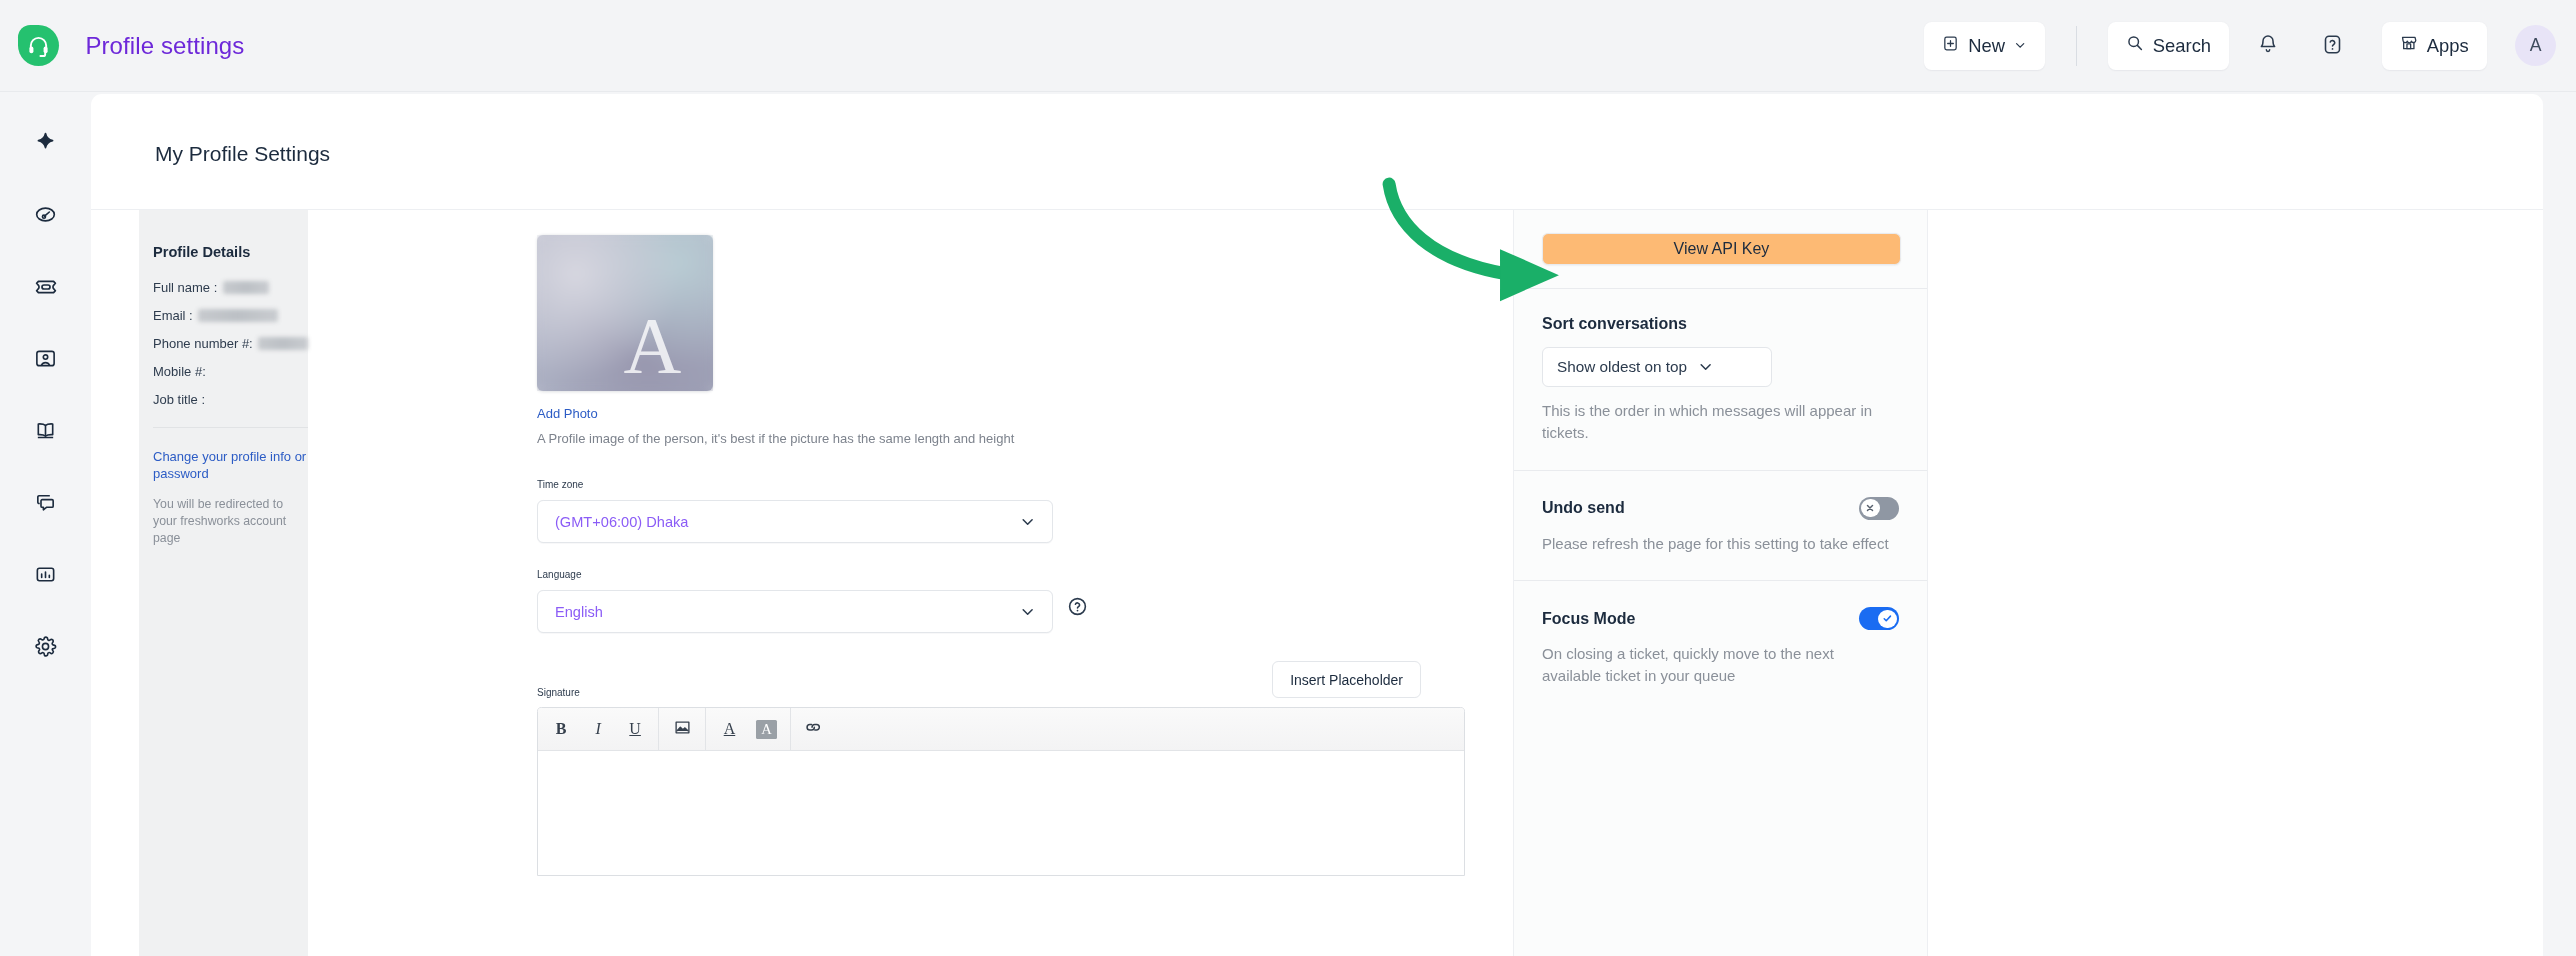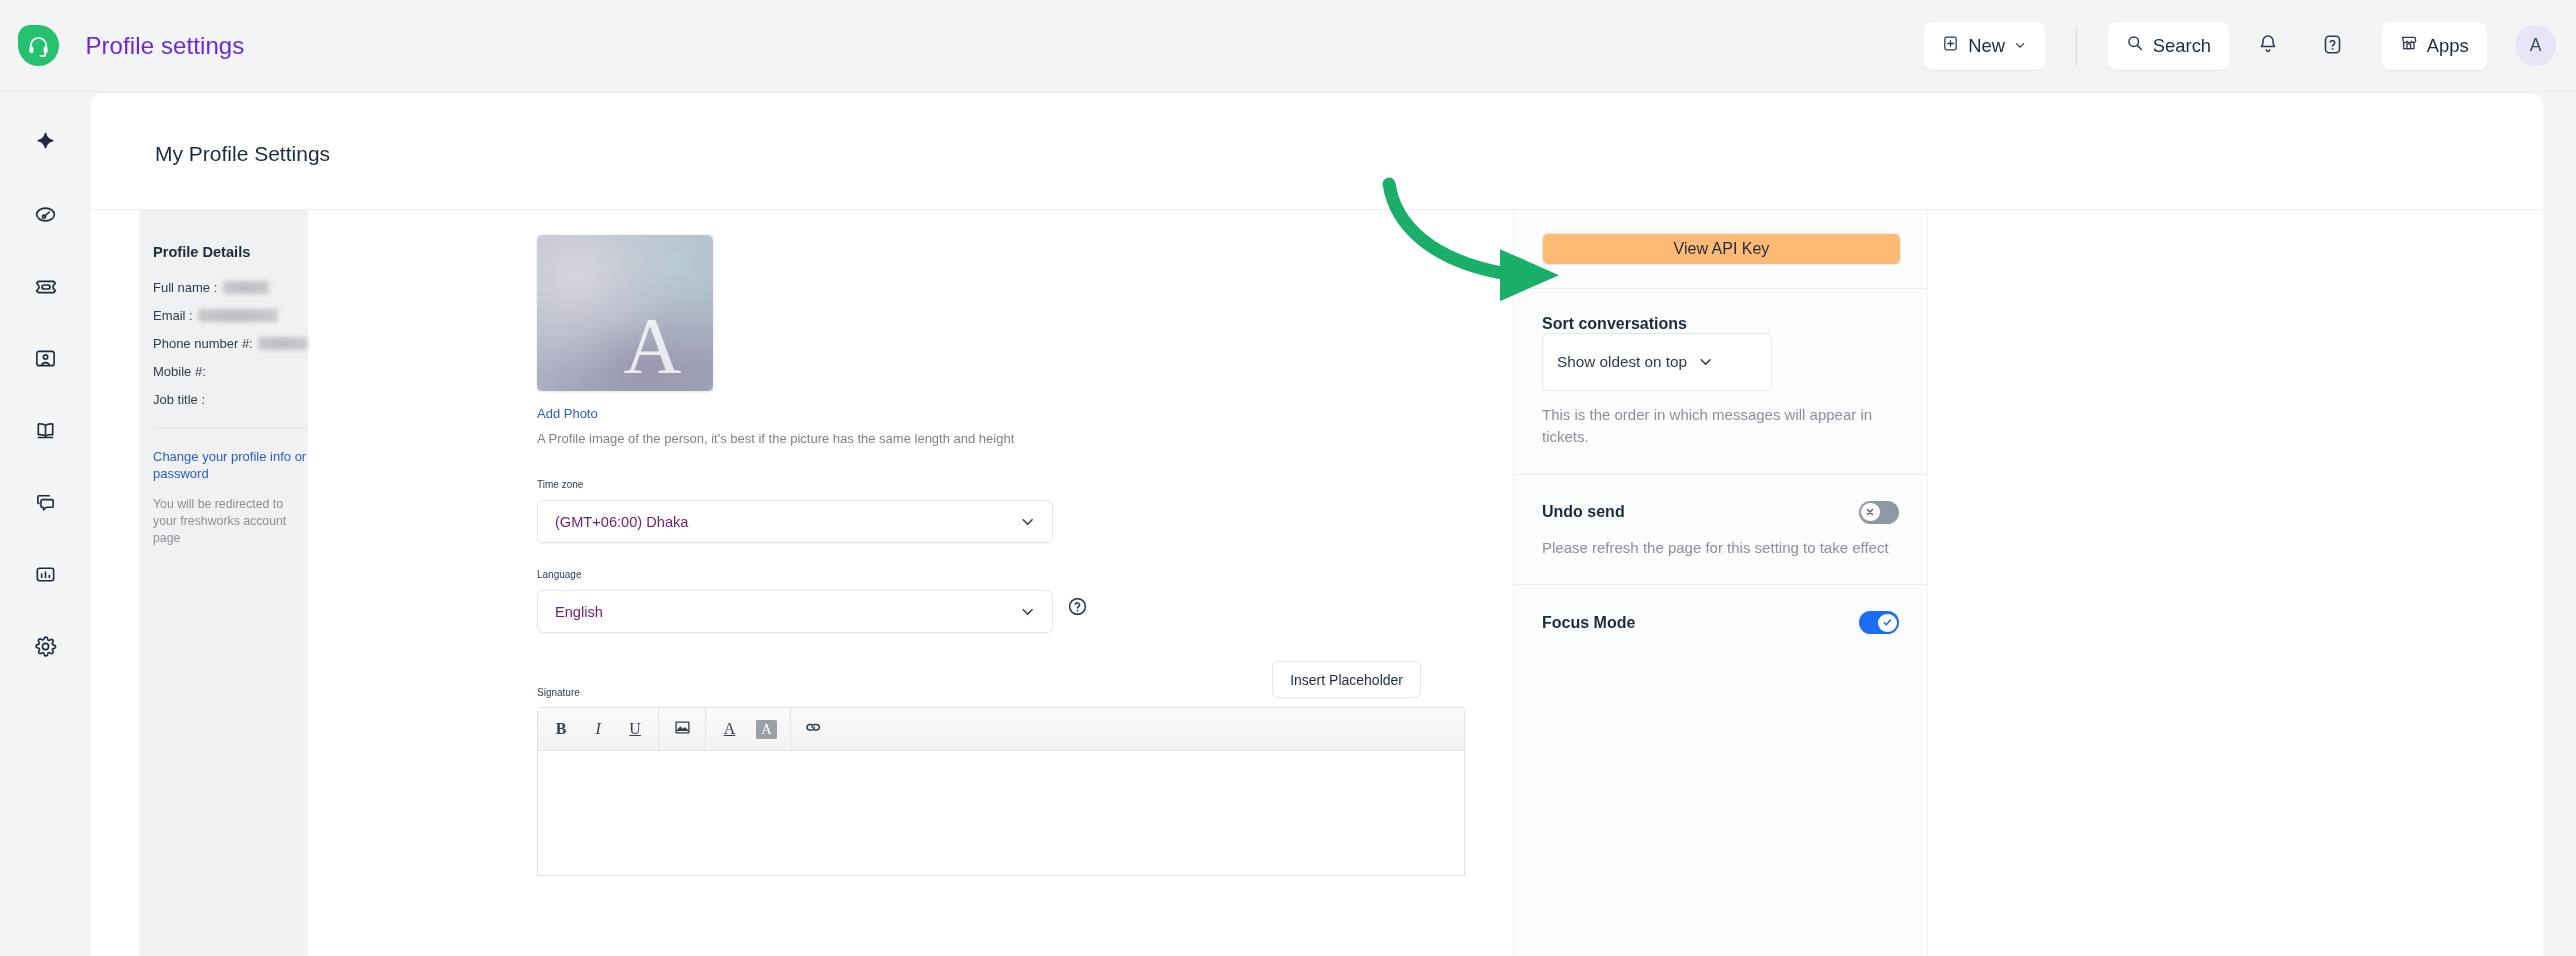--- a/index.html
+++ b/index.html
@@ -121,21 +121,21 @@
   }
   .avatar-blur { position: absolute; inset: 0; backdrop-filter: blur(4.6px); }
   .addphoto { margin-top: 15.3px; font-size: 13px; color: #2c5cc5; cursor: pointer; }
   .photohint { margin-top: 10px; font-size: 13px; color: #7d838d; }
 
   .fieldlabel { font-size: 10px; color: #2e3c4e; }
   .selectbox {
     margin-top: 10px; width: 516px; height: 43px;
     border: 0.8px solid #e3e6ea; border-radius: 6.1px; background: #fff;
     display: flex; align-items: center; padding: 0 17px;
-    font-size: 14.6px; color: #701a75; cursor: pointer;
+    font-size: 14.6px; color: #8b5cf6; cursor: pointer;
     box-shadow: 0 0.8px 0.8px rgba(30,40,60,.03);
   }
   .selectbox .val { flex: 1; }
   .chev { display: flex; align-items: center; }
   .help-ico { margin-left: 14px; cursor: pointer; display:flex; align-items:center; }
 
   .sigrow { display: flex; align-items: flex-end; width: 884px; }
   .insert-ph {
     margin-left: auto; height: 37px; border: 0.8px solid #e3e6ea; border-radius: 6.1px;
     background: #fff; display: flex; align-items: center; padding: 0 17px;
@@ -164,21 +164,21 @@
   }
   .rp-sec { padding: 26px 28px; border-bottom: 0.8px solid #e9ebee; }
   .apikey-btn {
     width: 359px; height: 32px; background: #fdba74; border: 0.8px solid #e9ebee; border-radius: 6.1px;
     display: flex; align-items: center; justify-content: center;
     font-size: 16px; color: #1c2b3e; cursor: pointer;
     box-shadow: 0 0.8px 1.5px rgba(30,40,60,.05);
   }
   .rp-h { font-size: 16px; font-weight: bold; color: #1c2b3e; }
   .sort-select {
-    width: 230px; height: 58px;
+    margin-top: 14px; width: 230px; height: 40px;
     background: #fff; border: 0.8px solid #e3e6ea; border-radius: 6.1px;
     display: flex; align-items: center; padding: 0 14px; gap: 10.7px;
     font-size: 15.3px; color: #2b3a4d; cursor: pointer; text-align: center;
   }
   .rp-desc { margin-top: 13px; font-size: 15px; color: #8a9099; line-height: 1.45; width: 347px; }
   .rp-head-row { display: flex; align-items: center; }
   .rp-head-row .rp-h { flex: 1; }
 
   .toggle {
     width: 40px; height: 23px; border-radius: 11.5px; position: relative; cursor: pointer; flex-shrink:0;
@@ -499,20 +499,21 @@
         <div class="rp-head-row">
           <span class="rp-h">Focus Mode</span>
           <span class="toggle on">
             <span class="knob">
               <svg width="10.7" height="10.7" viewBox="0 0 24 24" fill="none" stroke="#1a6cf2" stroke-width="3.4" stroke-linecap="round" stroke-linejoin="round">
                   <path d="M5 13l4.5 4.5L19 7"></path>
                 </svg>
             </span>
           </span>
         </div>
+        <div class="rp-desc">On closing a ticket, quickly move to the next available ticket in your queue</div>
       </div>
     </div>
   </div>
 
   <div class="arrow-anno">
     <svg width="307" height="153" viewBox="0 0 400 200" fill="none">
       <path d="M40 25 C48 78, 95 125, 192 142" stroke="#1aaf68" stroke-width="17" stroke-linecap="round"></path>
       <path d="M185 110 L262 144 L185 178 Z" fill="#1aaf68"></path>
     </svg>
   </div>

